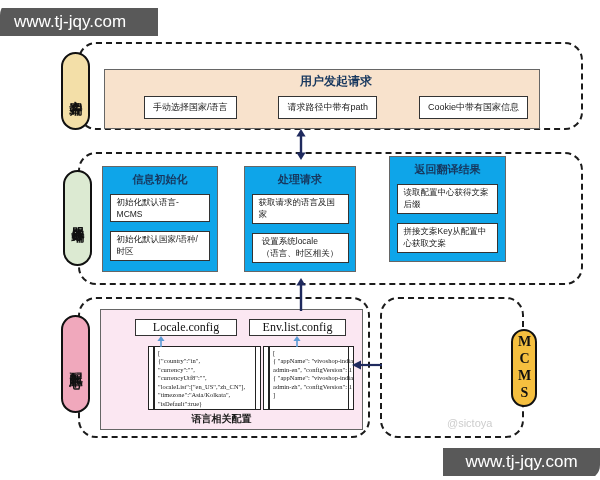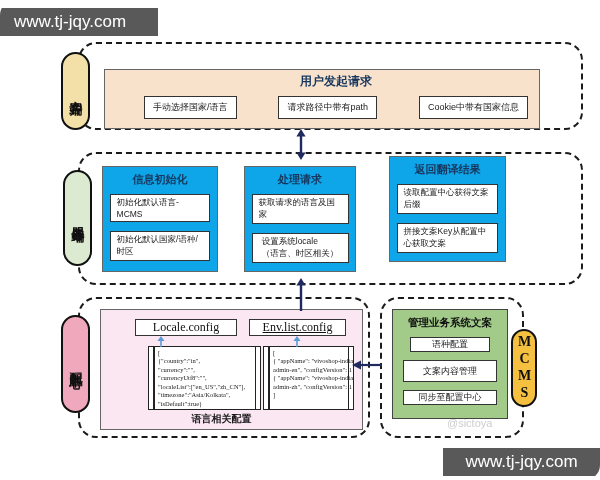--- a/index.html
+++ b/index.html
@@ -51,21 +51,21 @@
               display:flex; align-items:center; justify-content:center; white-space:pre-line; }
   .srv-item + .srv-item { margin-top:9px; min-height:30px; }
 
   
   #pink-box { position:absolute; left:100px; top:309px; width:263px; height:121px;
               background:#fbe7f2; border:1px solid #666; }
   .file-tab { position:absolute; background:#fff; border:1px solid #333; color:#111;
               font-family:"Liberation Serif", serif; font-size:12px;
               display:flex; align-items:center; justify-content:center; }
   #file-0 { left:34px;  top:9px; width:102px; height:17px; }
-  #file-1 { left:148px; top:9px; width:97px;  height:17px;text-decoration:underline; }
+  #file-1 { left:148px; top:9px; width:97px;  height:17px; }
   .codeblock { position:absolute; background:#fff; border:1.5px solid #222;
                font-family:"Liberation Serif", serif; font-size:6.5px; line-height:1.3;
                color:#222; white-space:pre; padding:2px 3px 2px 9px; overflow:hidden; }
   .codeblock::before, .codeblock::after { content:""; position:absolute; top:0; bottom:0;
                width:1.5px; background:#222; }
   .codeblock::before { left:4px; } .codeblock::after { right:4px; }
   #code-0 { left:47px;  top:36px; width:113px; height:64px; }
   #code-1 { left:162px; top:36px; width:91px;  height:64px; }
   #pink-caption { position:absolute; left:0; right:20px; bottom:3px; text-align:center;
                   font-weight:bold; font-size:10px; color:#1a1a1a; }
@@ -153,26 +153,20 @@
     <div id="code-1" class="codeblock">[
 { "appName": "vivoshop-india-
 admin-en", "configVersion": 1 },
 { "appName": "vivoshop-india-
 admin-zh", "configVersion": 1 }
 ]</div>
 
     <div id="pink-caption">语言相关配置</div>
   </div>
 
-  <div id="green-box">
-    <div id="green-title">管理业务系统文案</div>
-    <div id="green-item-0" class="green-item">语种配置</div>
-    <div id="green-item-1" class="green-item">文案内容管理</div>
-    <div id="green-item-2" class="green-item">同步至配置中心</div>
-  </div>
 
   <svg class="arrow" style="left:294px; top:129px;" width="14" height="31" viewBox="0 0 14 31">
     <path d="M7 6 V25" stroke="#1f2a5e" stroke-width="2.4" fill="none"></path>
     <path d="M7 0 L2.4 7.5 H11.6 Z" fill="#1f2a5e"></path>
     <path d="M7 31 L2.4 23.5 H11.6 Z" fill="#1f2a5e"></path>
   </svg>
   <svg class="arrow" style="left:294px; top:278px;" width="14" height="33" viewBox="0 0 14 33">
     <path d="M7 6 V33" stroke="#1f2a5e" stroke-width="2.4" fill="none"></path>
     <path d="M7 0 L2.4 7.5 H11.6 Z" fill="#1f2a5e"></path>
   </svg>

